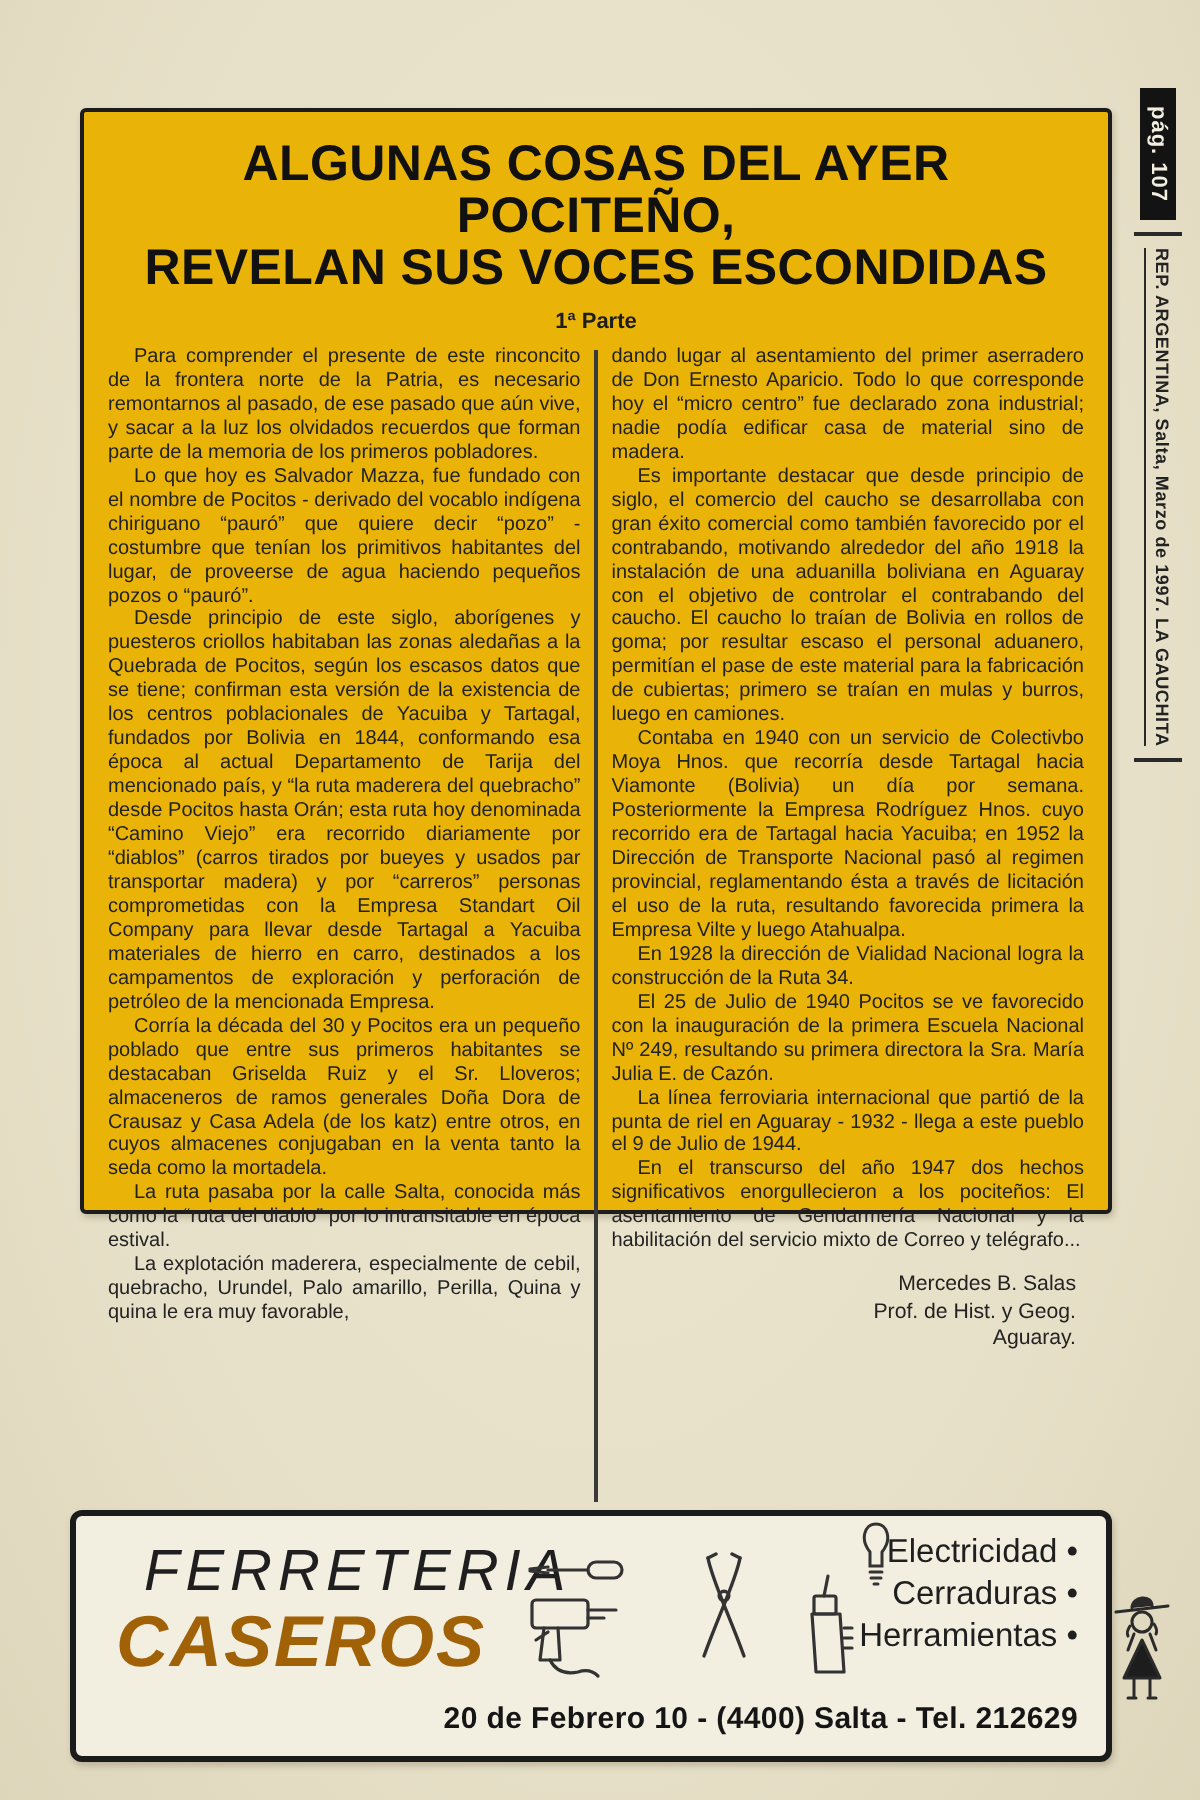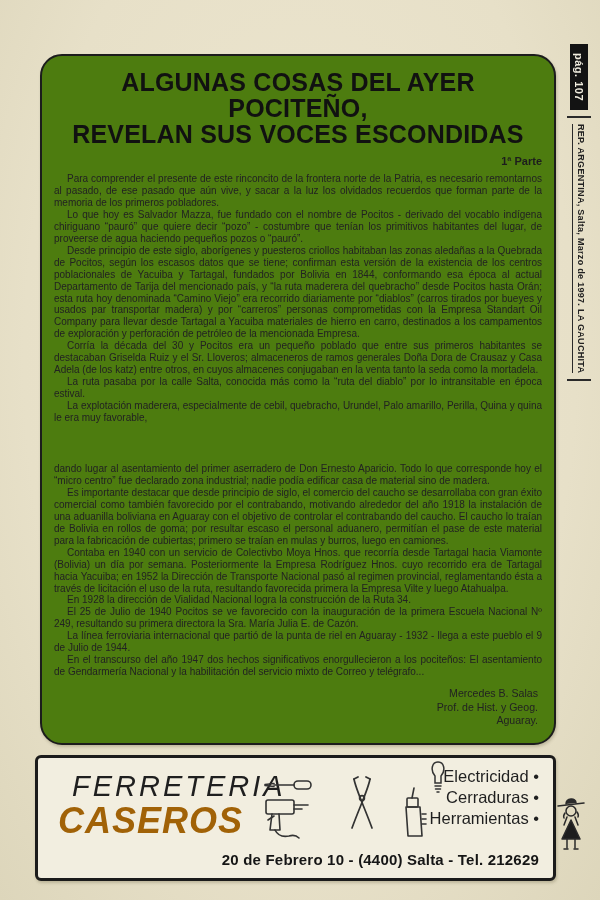--- a/index.html
+++ b/index.html
@@ -6,31 +6,31 @@
   body{
     width:600px;height:900px;overflow:hidden;
     font-family:"Liberation Sans",sans-serif;
     background:radial-gradient(ellipse at 50% 40%, #ede6d0 0%, #e7e0c8 65%, #ddd6bb 100%);
     color:#1d1d1d;
   }
   .page{position:relative;width:600px;height:900px;}
 
   
   .article-box{
-    position:absolute;left:40px;top:54px;width:516px;height:691px;
-    box-sizing:border-box;border:2px solid #1c1c1c;border-radius:22px;
-    background:#4d7c0f;padding:6px 12px 8px;
+    position:absolute;left:40px;top:54px;width:516px;height:553px;
+    box-sizing:border-box;border:2px solid #1c1c1c;border-radius:3px;
+    background:#eab308;padding:6px 12px 8px;
     box-shadow:1px 2px 3px rgba(80,70,40,.25);
   }
   .title{
     margin:7px 0 0;text-align:center;font-weight:bold;
     font-size:25px;line-height:26px;letter-spacing:.2px;color:#111;
   }
-  .subtitle{text-align:right;font-weight:bold;font-size:11px;margin:8px 0 6px;}
-  .columns{display:flex;height:578px;overflow:hidden;flex-direction:column;}
+  .subtitle{text-align:center;font-weight:bold;font-size:11px;margin:8px 0 6px;}
+  .columns{display:flex;height:578px;overflow:hidden;}
   .col{flex:1;font-size:10px;line-height:11.95px;text-align:justify;color:#222;
        hyphens:auto;-webkit-hyphens:auto;}
   .col p{margin:0;text-indent:13px;}
   .col2 .plist p:first-child{text-indent:0;}
   .divider{width:1.5px;background:#3a3a3a;margin:2px 7px 0;}
   .signature{margin-top:9px;text-align:right;font-size:10.6px;line-height:13.5px;padding-right:4px;}
   .sig-name{font-weight:normal;}
 
   
   .sidebar{

